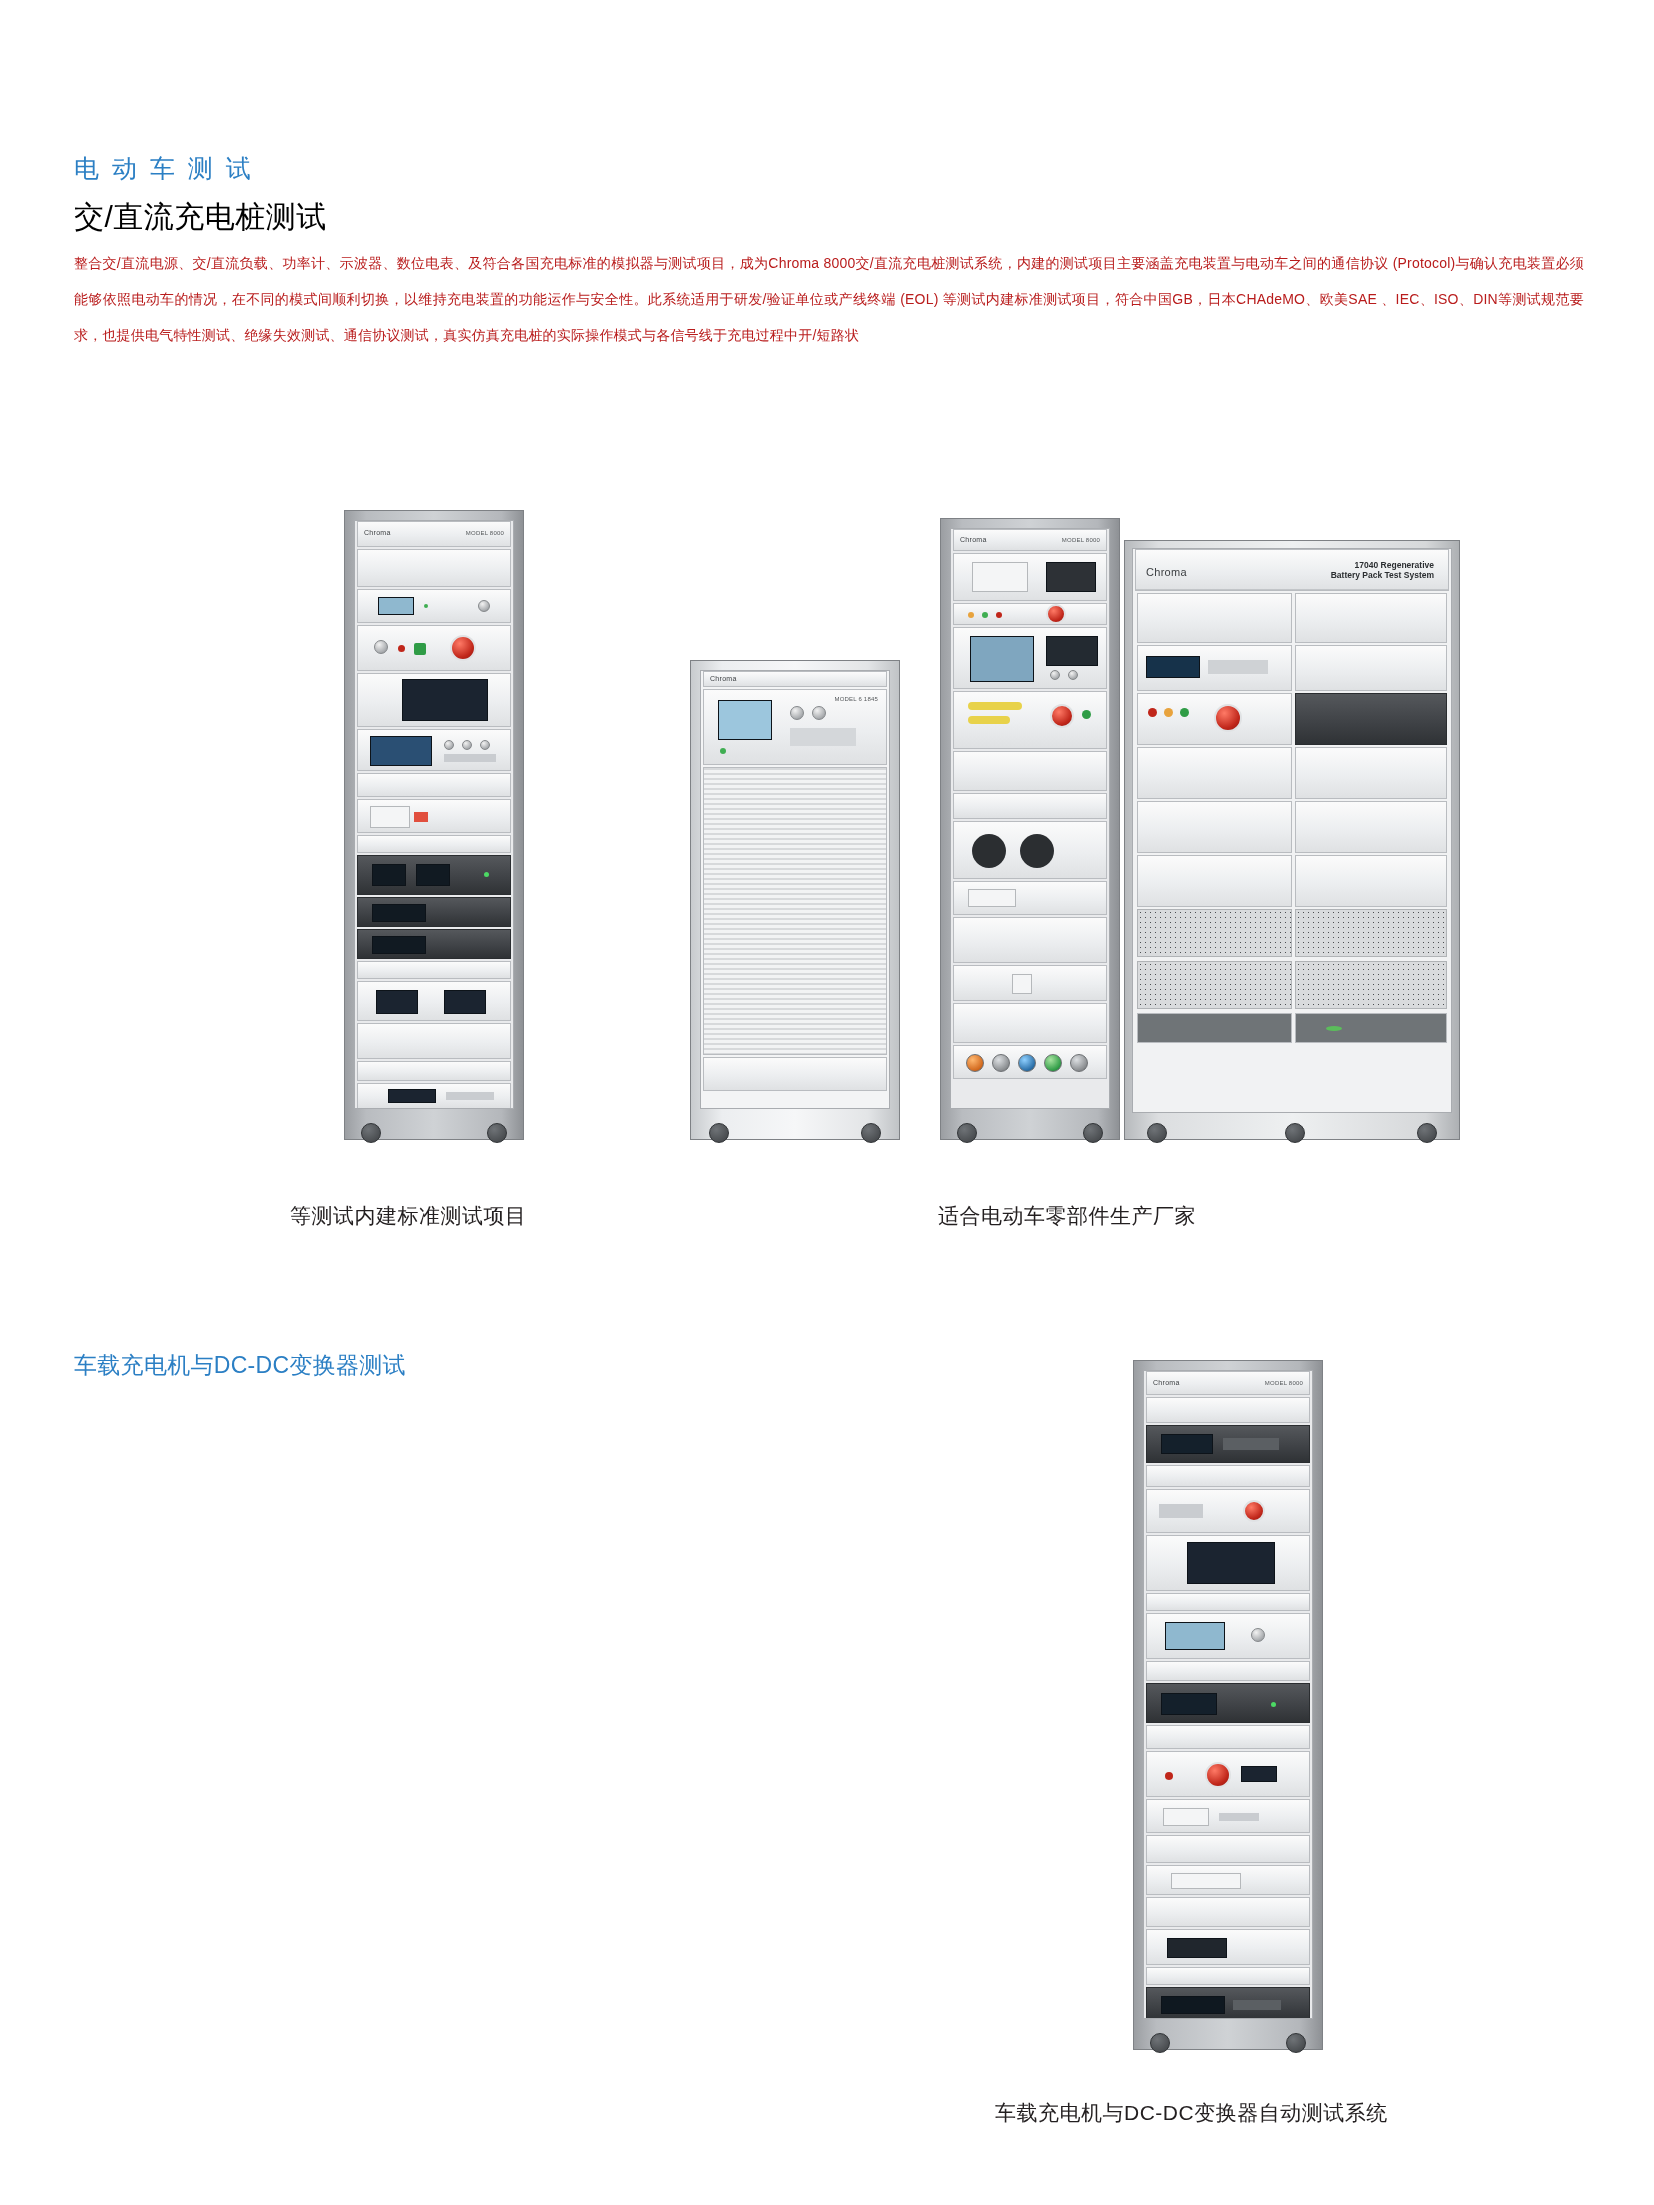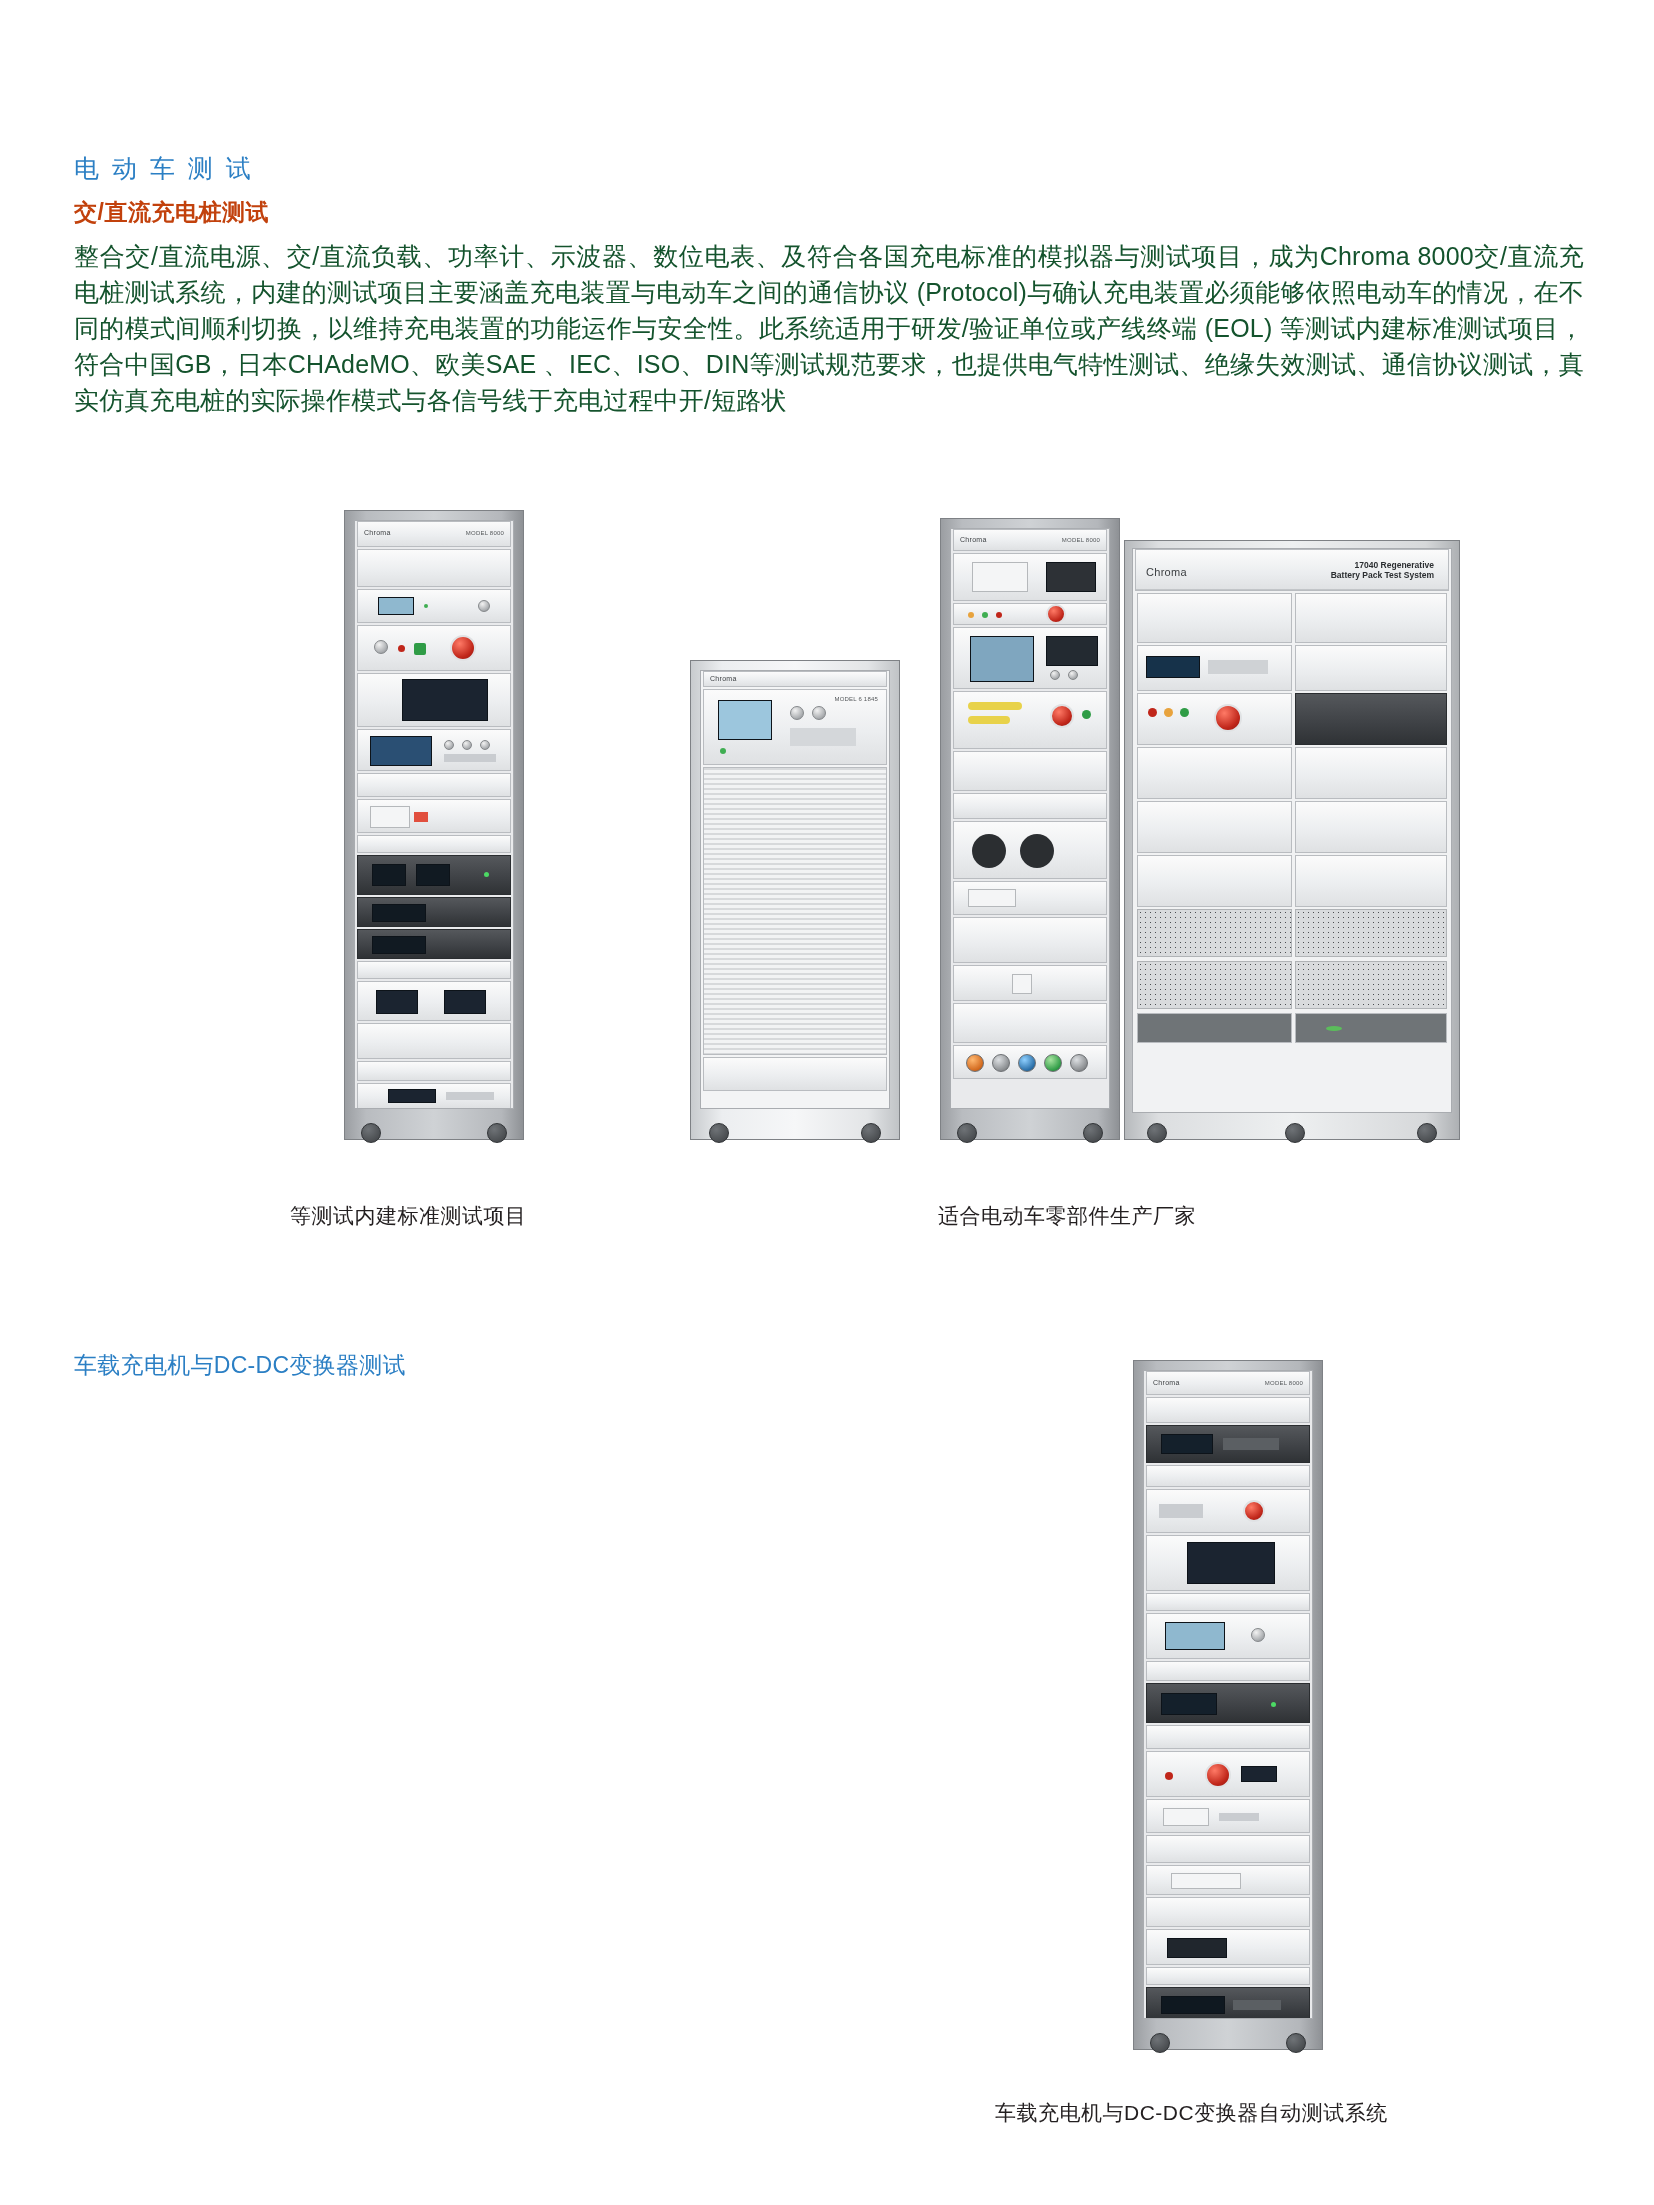--- a/index.html
+++ b/index.html
@@ -29,33 +29,33 @@
     top: 152px;
     font-size: 25px;
     color: #2b7fc4;
     letter-spacing: 3px;
     font-weight: 400;
   }
   .sub-title {
     position: absolute;
     left: 74px;
     top: 197px;
-    font-size: 23px;
-    color: #c2410c;
+    font-size: 30px;
+    color: #000000;
     letter-spacing: 0.5px;
-    font-weight: 700;
+    font-weight: 400;
   }
   .body-para {
     position: absolute;
     left: 74px;
-    top: 238px;
+    top: 245px;
     width: 1510px;
-    font-size: 25px;
+    font-size: 14px;
     line-height: 36px;
-    color: #14532d;
+    color: #b91c1c;
     text-align: justify;
     letter-spacing: 0.2px;
   }
 
   .caption {
     position: absolute;
     font-size: 21px;
     color: #231f20;
     letter-spacing: 0.5px;
     white-space: nowrap;

